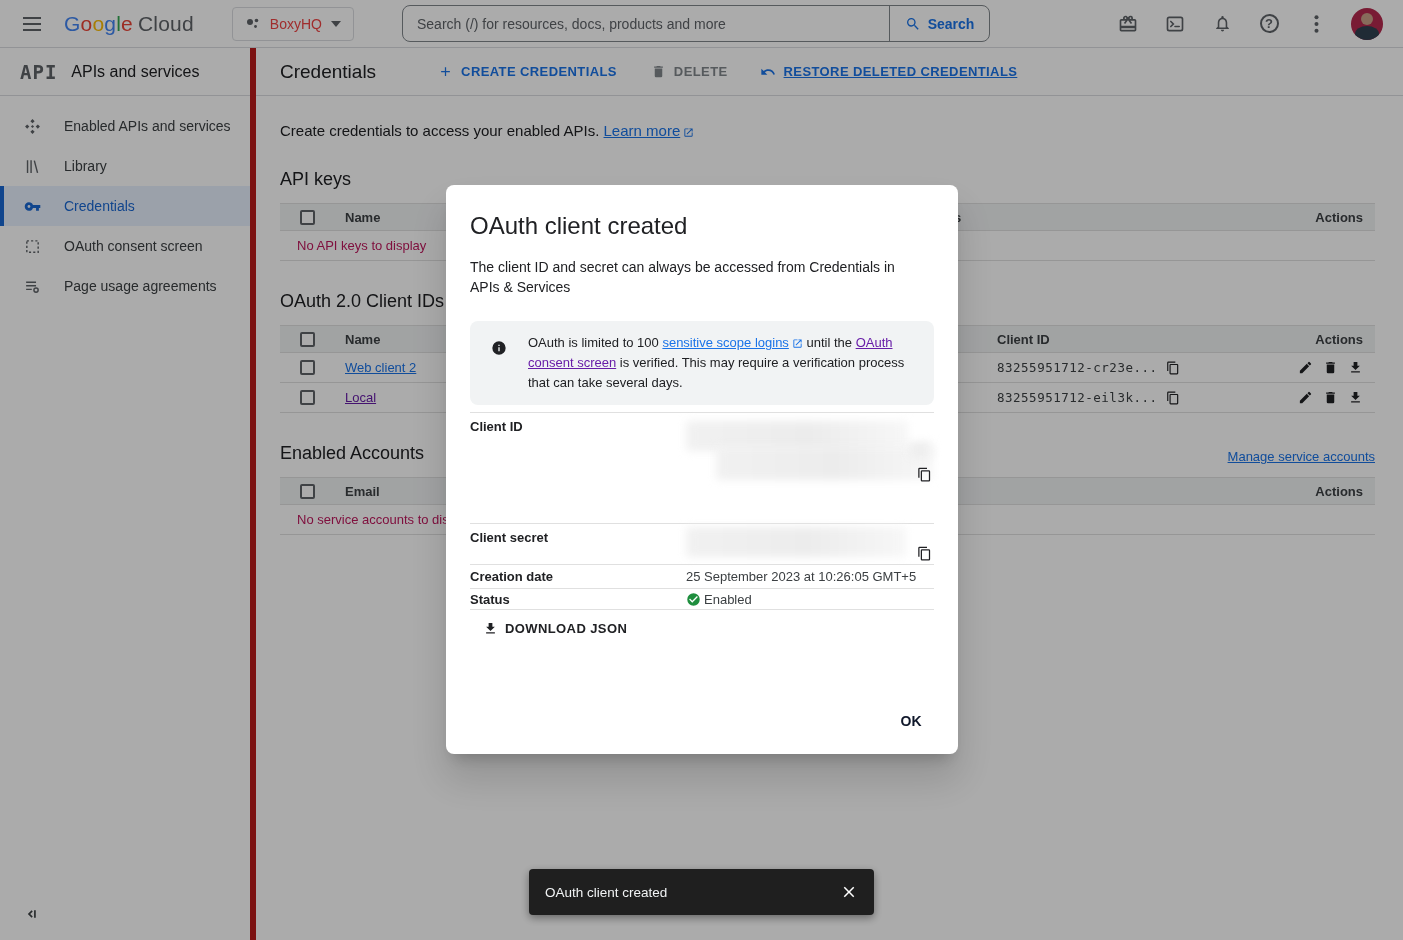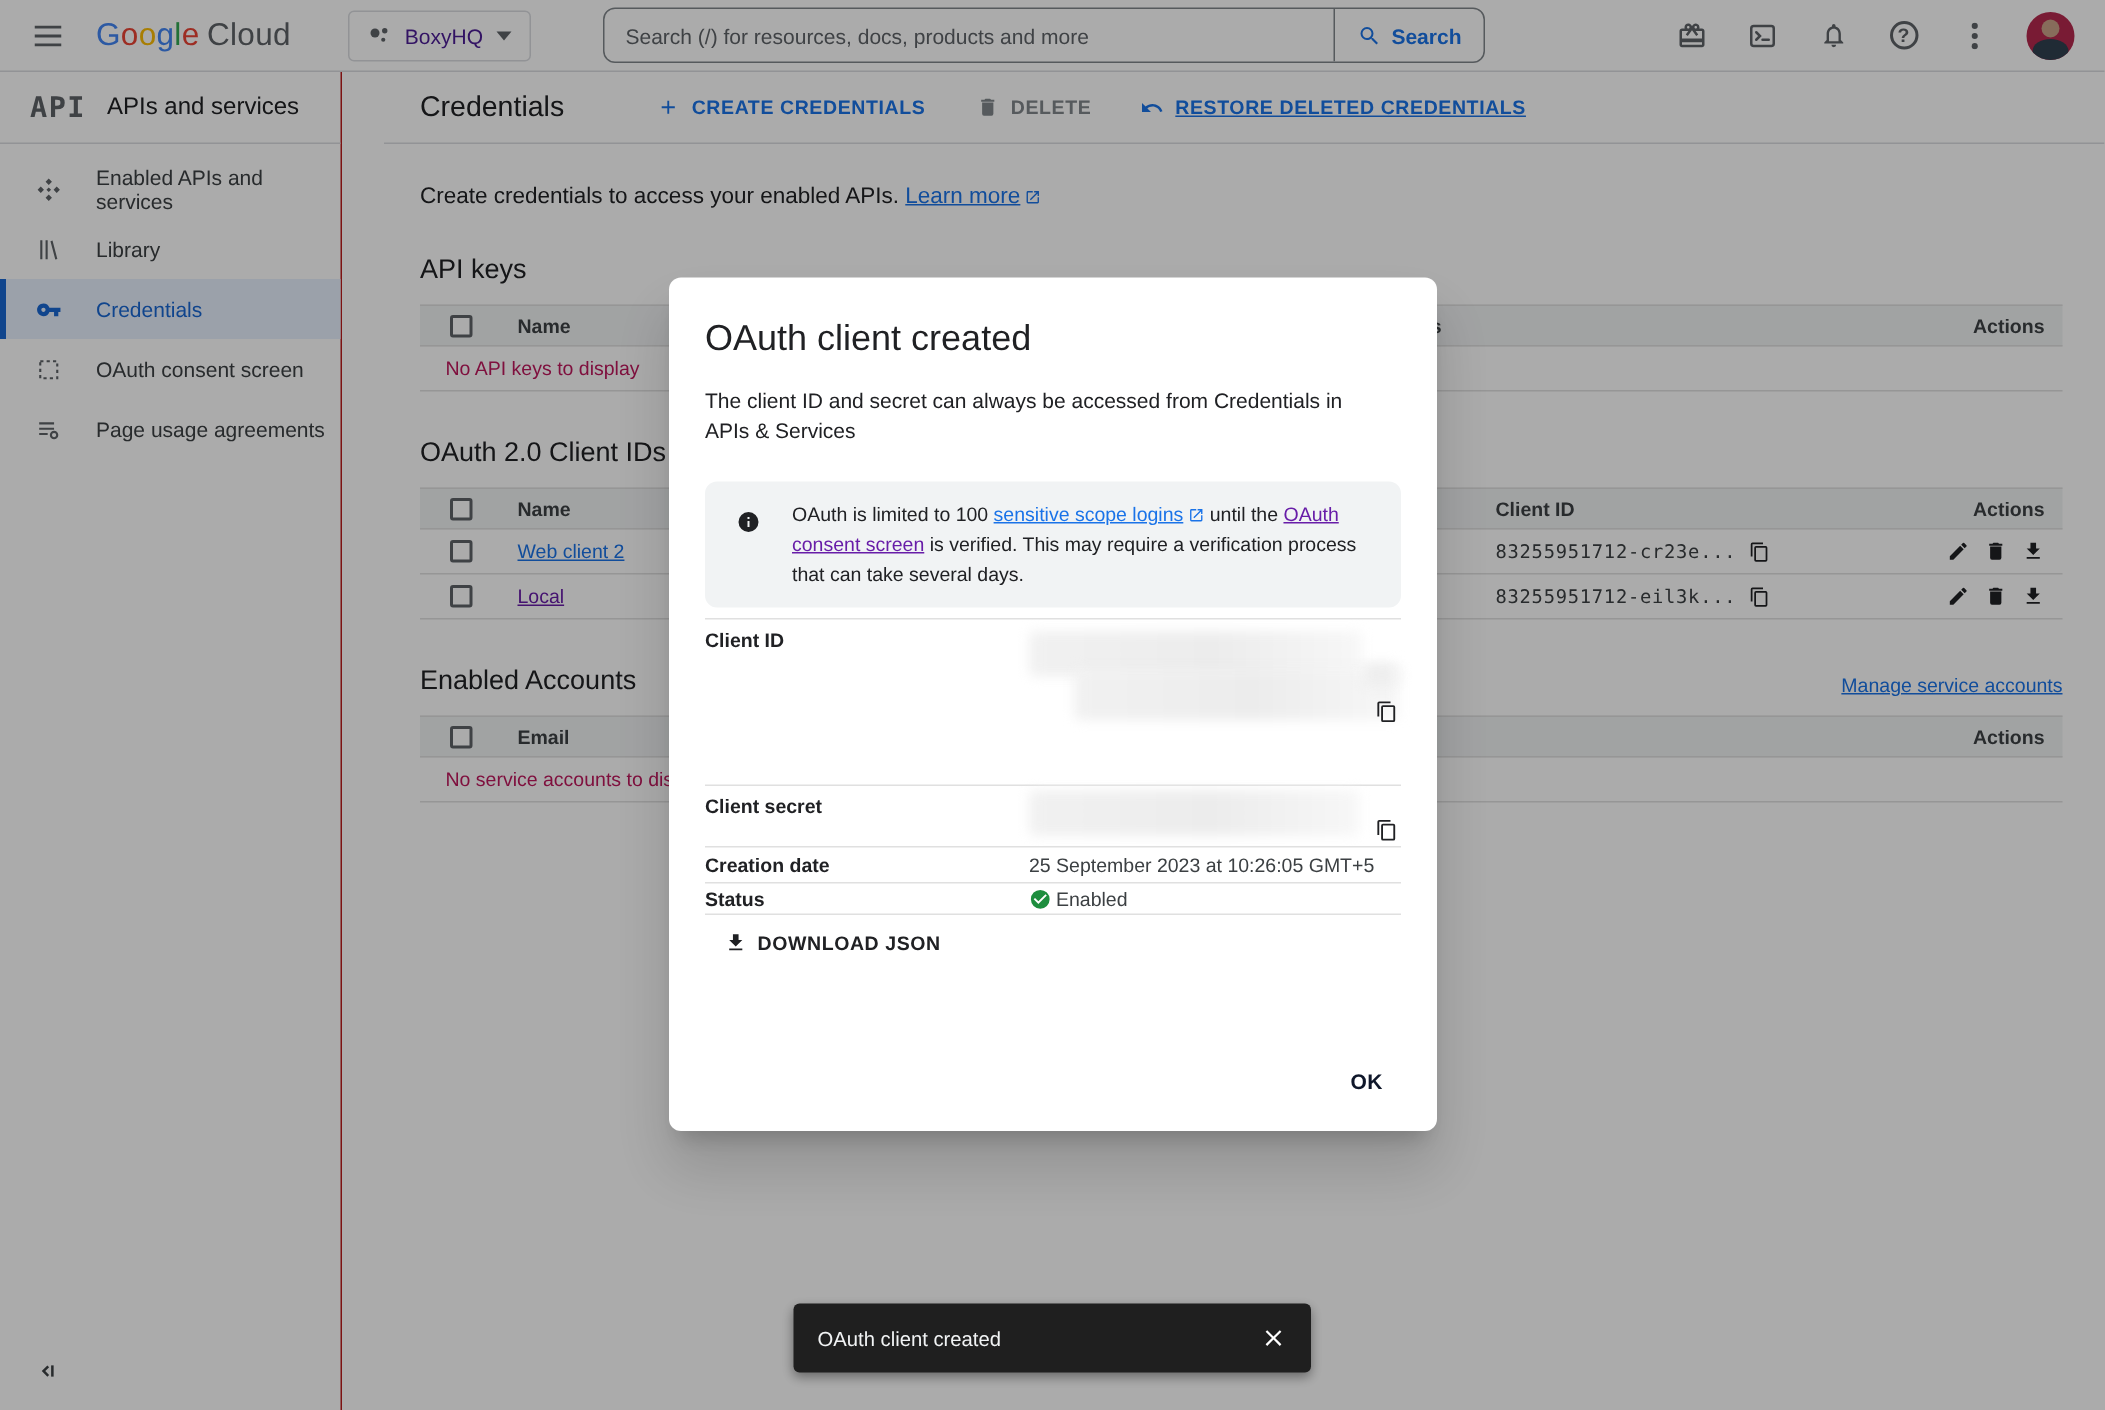--- a/index.html
+++ b/index.html
@@ -8,39 +8,39 @@
   svg { display:block; }
 
   
   .topbar { position:absolute; left:0; top:0; width:1403px; height:48px; background:#fff;
     border-bottom:1px solid #dadce0; display:flex; align-items:center; z-index:1; }
   .hamburger { margin-left:16px; width:32px; height:32px; display:flex; align-items:center; justify-content:center; cursor:pointer; }
   .logo { display:flex; align-items:baseline; margin-left:16px; font-size:21px; letter-spacing:.2px; }
   .logo .cloud { color:#5f6368; margin-left:5px; }
   .proj-btn { margin-left:38px; height:34px; border:1px solid #dadce0; border-radius:4px;
     display:flex; align-items:center; padding:0 12px; gap:9px; background:#fff; cursor:pointer; }
-  .proj-btn .pname { font-size:14px; color:#4c1d95; }
+  .proj-btn .pname { font-size:14px; color:#ef4444; }
   .caret { width:0; height:0; border-left:5px solid transparent; border-right:5px solid transparent; border-top:6px solid #5f6368; }
   .searchbox { margin-left:48px; width:588px; height:37px; border:1px solid #80868b; border-radius:8px;
     display:flex; align-items:stretch; overflow:hidden; background:#fff; }
   .searchbox input { flex:1; border:none; outline:none; font-size:14px; color:#3c4043; padding:0 14px;
     font-family:"Liberation Sans",sans-serif; background:transparent; }
   .searchbox input::placeholder { color:#5f6368; }
   .search-go { width:100px; border-left:1px solid #80868b; display:flex; align-items:center; justify-content:center;
     gap:7px; color:#1a73e8; font-weight:700; font-size:14px; cursor:pointer; }
   .top-icons { margin-left:auto; display:flex; align-items:center; gap:23px; padding-right:20px; }
   .tico { width:24px; height:24px; display:flex; align-items:center; justify-content:center; cursor:pointer; color:#5f6368; }
   .help-circ { width:19px; height:19px; border:2px solid #5f6368; border-radius:50%; color:#5f6368;
     font-size:13px; font-weight:700; display:flex; align-items:center; justify-content:center; }
   .avatar { width:32px; height:32px; border-radius:50%; background:#b5294e; position:relative; overflow:hidden; cursor:pointer; }
   .avatar .head { position:absolute; left:10px; top:5px; width:12px; height:12px; border-radius:50%; background:#c9a188; }
   .avatar .body { position:absolute; left:4px; top:18px; width:24px; height:16px; border-radius:50% 50% 0 0; background:#31404f; }
 
   
-  .sidebar { position:absolute; left:0; top:48px; width:228px; bottom:0; background:#fff; border-right:1px solid #b91c1c; z-index:1; }
+  .sidebar { position:absolute; left:0; top:48px; width:256px; bottom:0; background:#fff; border-right:6px solid #b91c1c; z-index:1; }
   .side-head { height:48px; border-bottom:1px solid #dadce0; display:flex; align-items:center; padding-left:20px; gap:14px; }
   .api-glyph { font-family:"DejaVu Sans Mono","Liberation Mono",monospace; font-weight:700; font-size:19px; color:#5f6368; letter-spacing:1px; }
   .side-title { font-size:16px; color:#202124; }
   .nav { padding-top:10px; }
   .nav-item { height:40px; display:flex; align-items:center; padding-left:24px; gap:23px; font-size:14px;
     color:#3c4043; cursor:pointer; position:relative; }
   .nav-item .nico { width:17px; height:17px; color:#5f6368; flex:0 0 auto; }
   .nav-item.sel { background:#e8f0fe; color:#1967d2; }
   .nav-item.sel .nico { color:#1967d2; }
   .nav-item.sel::before { content:""; position:absolute; left:0; top:0; bottom:0; width:4px; background:#1967d2; }

